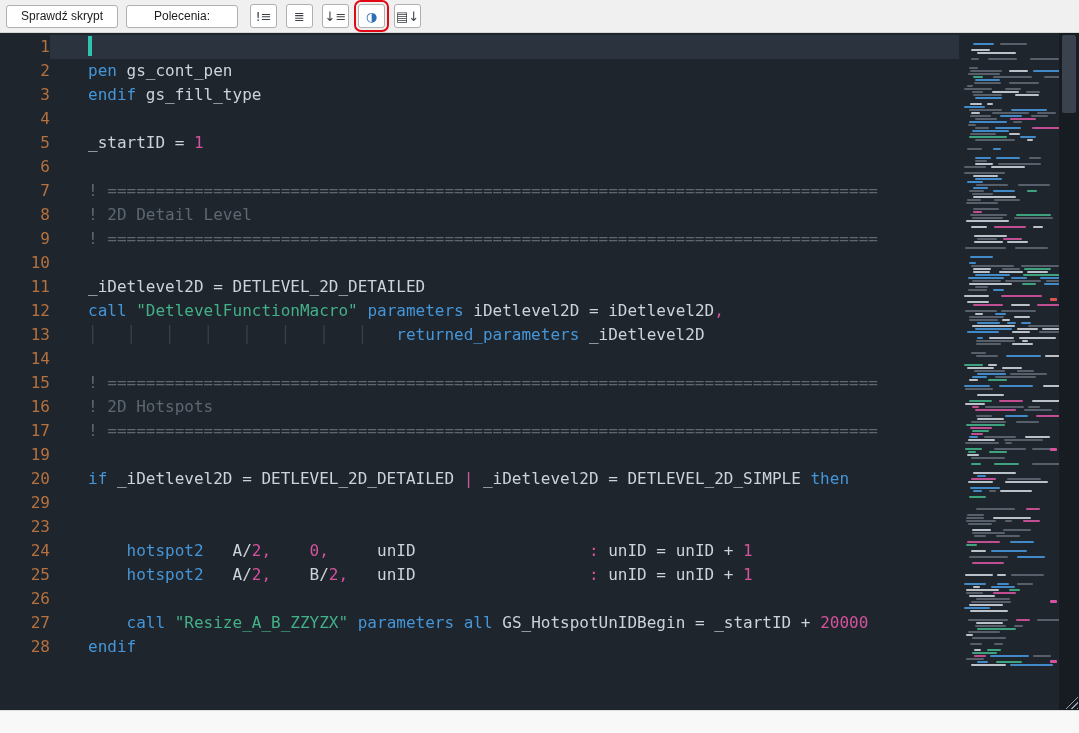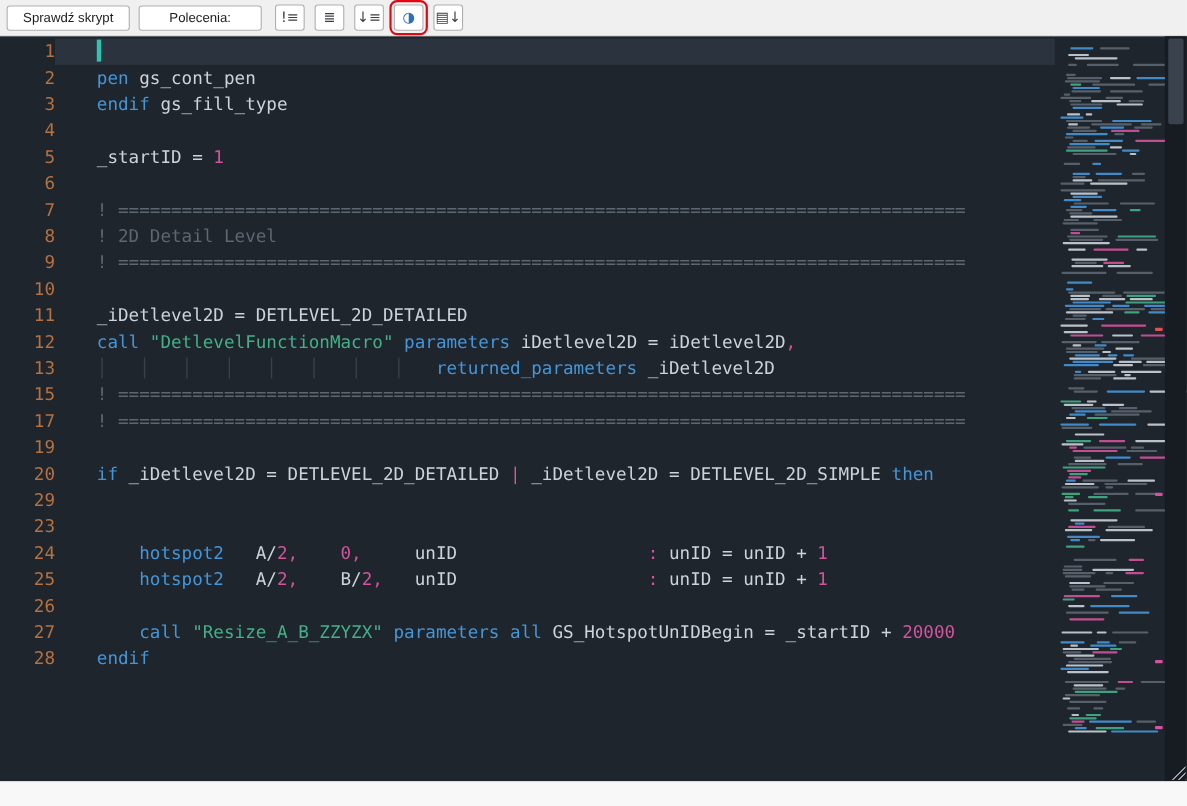--- a/index.html
+++ b/index.html
@@ -86,21 +86,23 @@
         <div class="code-row"><span class="ln">4</span><span class="lc"></span></div>
         <div class="code-row"><span class="ln">5</span><span class="lc"><span class="tok-p">_startID = </span><span class="tok-n">1</span></span></div>
         <div class="code-row"><span class="ln">6</span><span class="lc"></span></div>
         <div class="code-row"><span class="ln">7</span><span class="lc"><span class="tok-c">! ================================================================================</span></span></div>
         <div class="code-row"><span class="ln">8</span><span class="lc"><span class="tok-c">! 2D Detail Level</span></span></div>
         <div class="code-row"><span class="ln">9</span><span class="lc"><span class="tok-c">! ================================================================================</span></span></div>
         <div class="code-row"><span class="ln">10</span><span class="lc"></span></div>
         <div class="code-row"><span class="ln">11</span><span class="lc"><span class="tok-p">_iDetlevel2D = DETLEVEL_2D_DETAILED</span></span></div>
         <div class="code-row"><span class="ln">12</span><span class="lc"><span class="tok-k">call</span><span class="tok-p"> </span><span class="tok-s">"DetlevelFunctionMacro"</span><span class="tok-p"> </span><span class="tok-k">parameters</span><span class="tok-p"> iDetlevel2D = iDetlevel2D</span><span class="tok-n">,</span></span></div>
         <div class="code-row"><span class="ln">13</span><span class="lc"><span class="tok-g">│   │   │   │   │   │   │   │   </span><span class="tok-k">returned_parameters</span><span class="tok-p"> _iDetlevel2D</span></span></div>
+        <div class="code-row"><span class="ln">14</span><span class="lc"></span></div>
         <div class="code-row"><span class="ln">15</span><span class="lc"><span class="tok-c">! ================================================================================</span></span></div>
+        <div class="code-row"><span class="ln">16</span><span class="lc"><span class="tok-c">! 2D Hotspots</span></span></div>
         <div class="code-row"><span class="ln">17</span><span class="lc"><span class="tok-c">! ================================================================================</span></span></div>
         <div class="code-row"><span class="ln">19</span><span class="lc"></span></div>
         <div class="code-row"><span class="ln">20</span><span class="lc"><span class="tok-k">if</span><span class="tok-p"> _iDetlevel2D = DETLEVEL_2D_DETAILED </span><span class="tok-n">|</span><span class="tok-p"> _iDetlevel2D = DETLEVEL_2D_SIMPLE </span><span class="tok-k">then</span></span></div>
         <div class="code-row"><span class="ln">29</span><span class="lc"></span></div>
         <div class="code-row"><span class="ln">23</span><span class="lc"></span></div>
         <div class="code-row"><span class="ln">24</span><span class="lc"><span class="tok-p">    </span><span class="tok-k">hotspot2</span><span class="tok-p">   A/</span><span class="tok-n">2,</span><span class="tok-p">    </span><span class="tok-n">0,</span><span class="tok-p">     unID                  </span><span class="tok-n">:</span><span class="tok-p"> unID = unID + </span><span class="tok-n">1</span></span></div>
         <div class="code-row"><span class="ln">25</span><span class="lc"><span class="tok-p">    </span><span class="tok-k">hotspot2</span><span class="tok-p">   A/</span><span class="tok-n">2,</span><span class="tok-p">    B/</span><span class="tok-n">2,</span><span class="tok-p">   unID                  </span><span class="tok-n">:</span><span class="tok-p"> unID = unID + </span><span class="tok-n">1</span></span></div>
         <div class="code-row"><span class="ln">26</span><span class="lc"></span></div>
         <div class="code-row"><span class="ln">27</span><span class="lc"><span class="tok-p">    </span><span class="tok-k">call</span><span class="tok-p"> </span><span class="tok-s">"Resize_A_B_ZZYZX"</span><span class="tok-p"> </span><span class="tok-k">parameters</span><span class="tok-p"> </span><span class="tok-k">all</span><span class="tok-p"> GS_HotspotUnIDBegin = _startID + </span><span class="tok-n">20000</span></span></div>
         <div class="code-row"><span class="ln">28</span><span class="lc"><span class="tok-k">endif</span></span></div>

